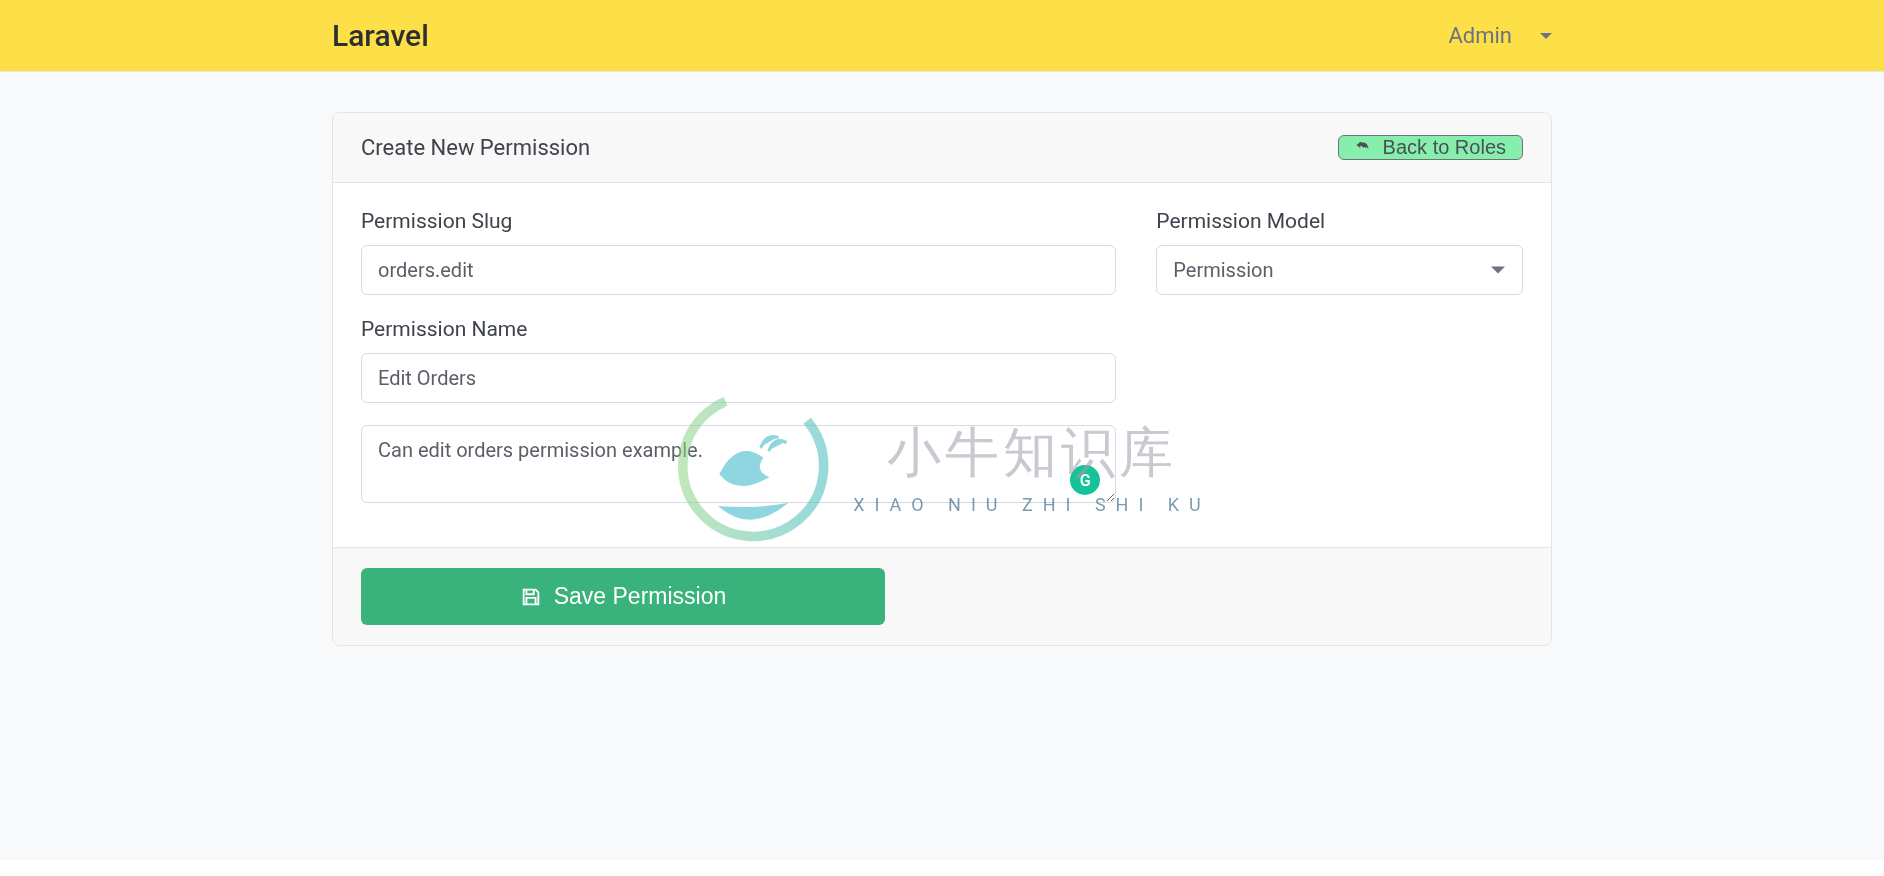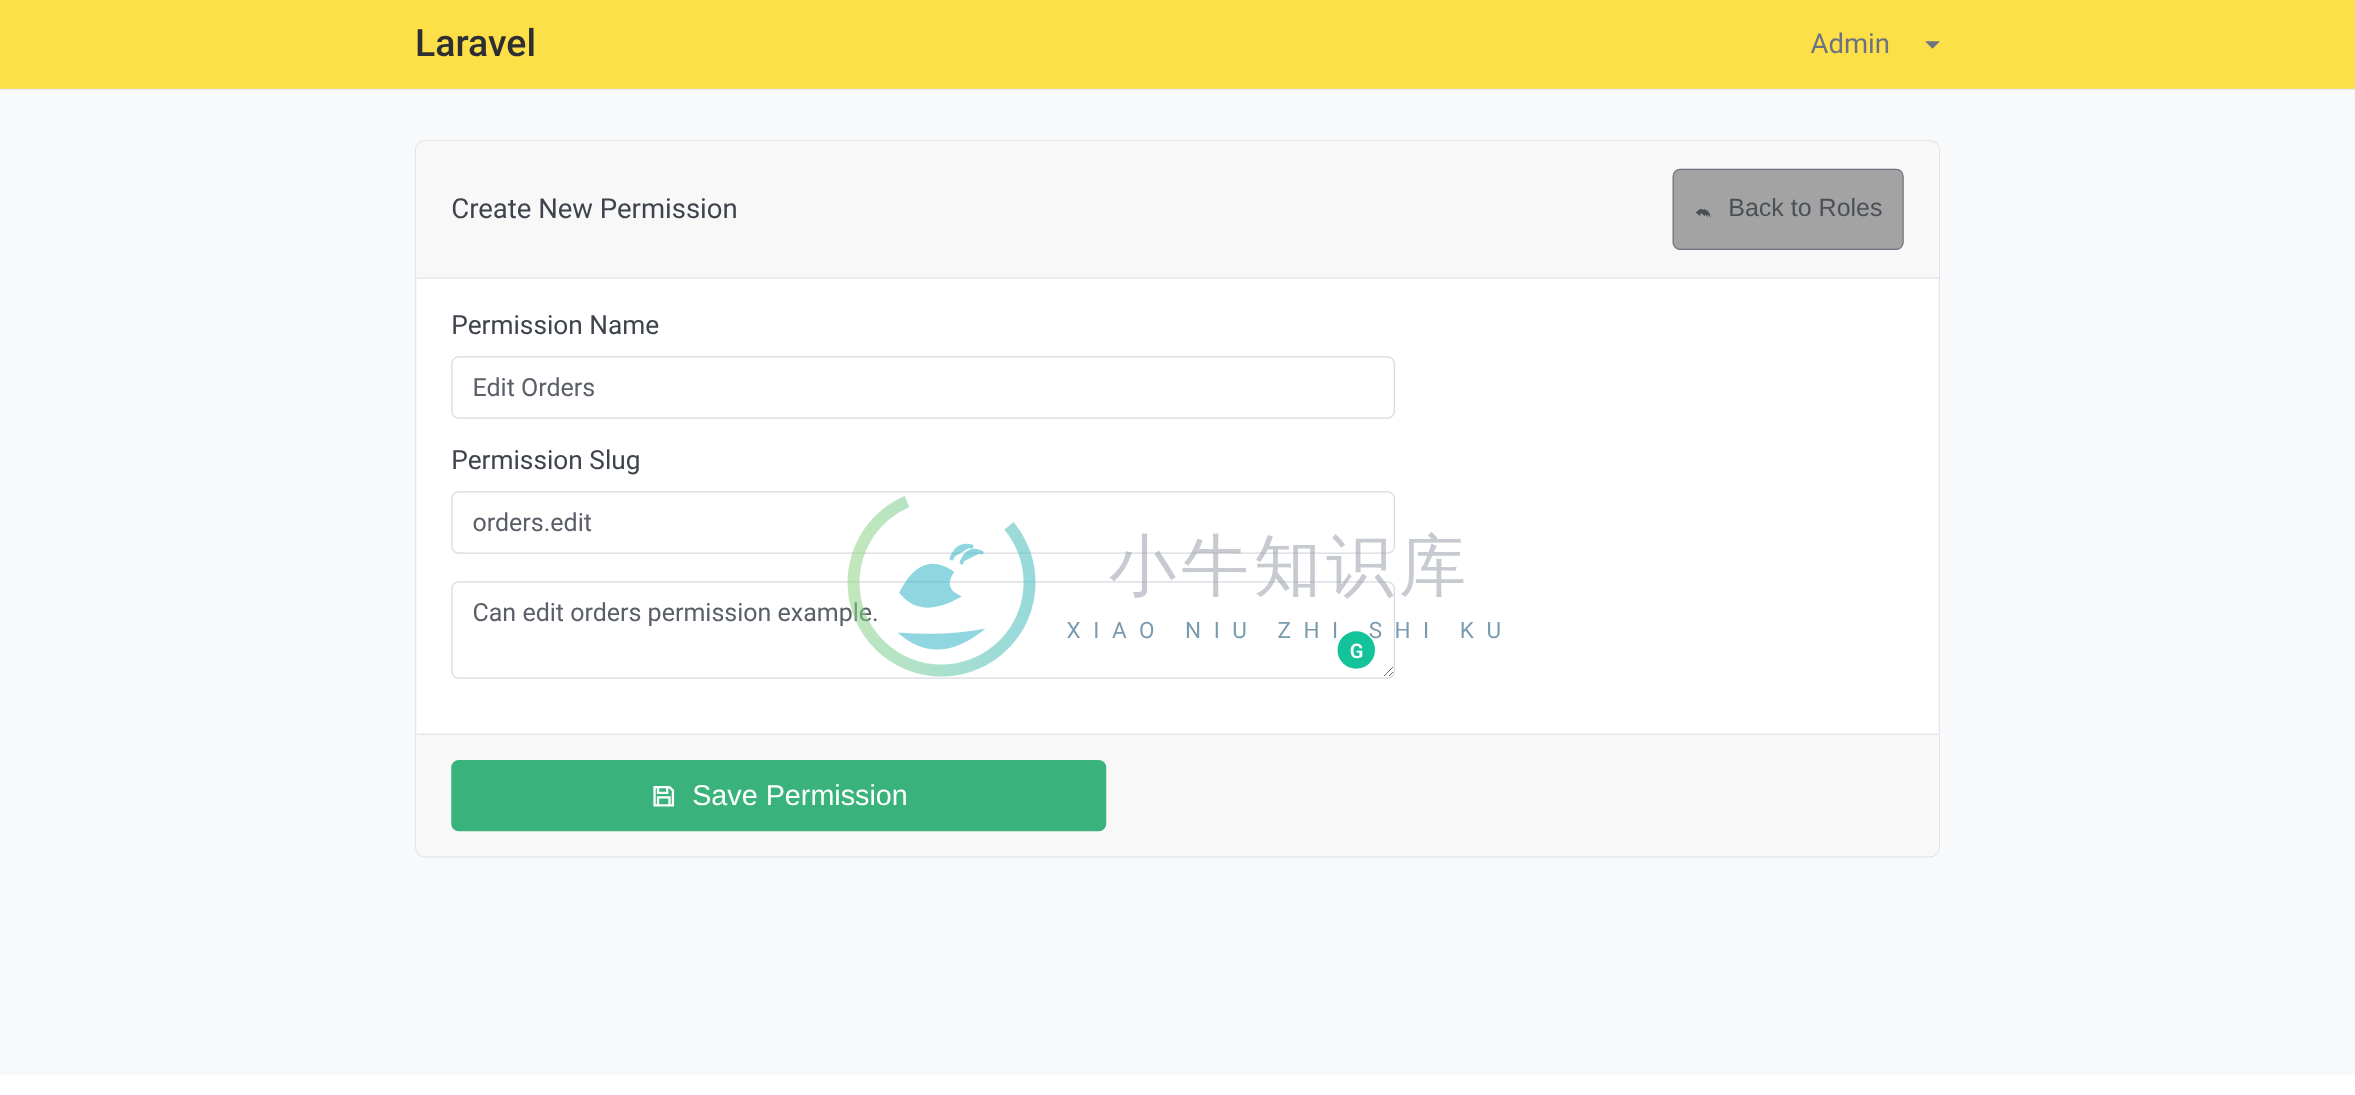--- a/index.html
+++ b/index.html
@@ -75,26 +75,26 @@
       justify-content: space-between;
       align-items: center;
     }
     .card-title {
       font-size: 22px;
       color: #3e434c;
       font-weight: 400;
     }
     .btn-back {
       display: inline-flex;
-      align-items: flex-end;
+      align-items: flex-start;
       gap: 10px;
       border: 1px solid #6c7280;
-      background: #a3a3a3;
+      background: #86efac;
       color: #4b5058;
-      padding: 20px 16px;
+      padding: 0 16px;
       border-radius: 6px;
       font-size: 20px;
       cursor: pointer;
     }
     .btn-back svg {
       width: 18px;
       height: 18px;
       fill: #4b5058;
     }
     .card-body {
@@ -259,37 +259,48 @@
             <path d="M7 8l-5 4 5 4v-3c3 0 6 1 8 4 0-5-3-8-8-9V8zm5 0l-5 4 5 4v-2.7c2.5.4 4.7 1.7 6 4.7 0-5-2.5-8.5-6-9.3V8z"></path>
           </svg>
           <span>Back to Roles</span>
         </button>
       </div>
 
       <div class="card-body">
         <div class="form-row">
           <div class="col-left">
             <div class="form-group">
+              <label class="form-label">Permission Slug</label>
+              <input type="text" class="form-control" value="orders.edit" style="">
+            </div>
+
+            <div class="form-group">
               <label class="form-label">Permission Name</label>
               <input type="text" class="form-control" value="Edit Orders" style="">
-            </div>
-
-            <div class="form-group">
-              <label class="form-label">Permission Slug</label>
-              <input type="text" class="form-control" value="orders.edit" style="">
             </div>
 
             <div class="form-group" style="margin-bottom:0;">
               <div class="textarea-wrap">
                 <textarea class="form-control" rows="2" style="">Can edit orders permission example.</textarea>
                 <div class="grammarly-badge">G</div>
               </div>
             </div>
           </div>
 
+          <div class="col-right">
+            <div class="form-group">
+              <label class="form-label">Permission Model</label>
+              <div class="select-wrap">
+                <select class="form-control">
+                  <option>Permission</option>
+                </select>
+                <span class="select-caret"></span>
+              </div>
+            </div>
+          </div>
         </div>
       </div>
 
       <div class="card-footer">
         <button class="btn-save">
           <svg viewBox="0 0 24 24">
             <path fill="none" stroke-width="2" d="M4 4h13l3 3v13H4V4zm3 0v5h8V4M7 20v-7h10v7"></path>
           </svg>
           <span>Save Permission</span>
         </button>

